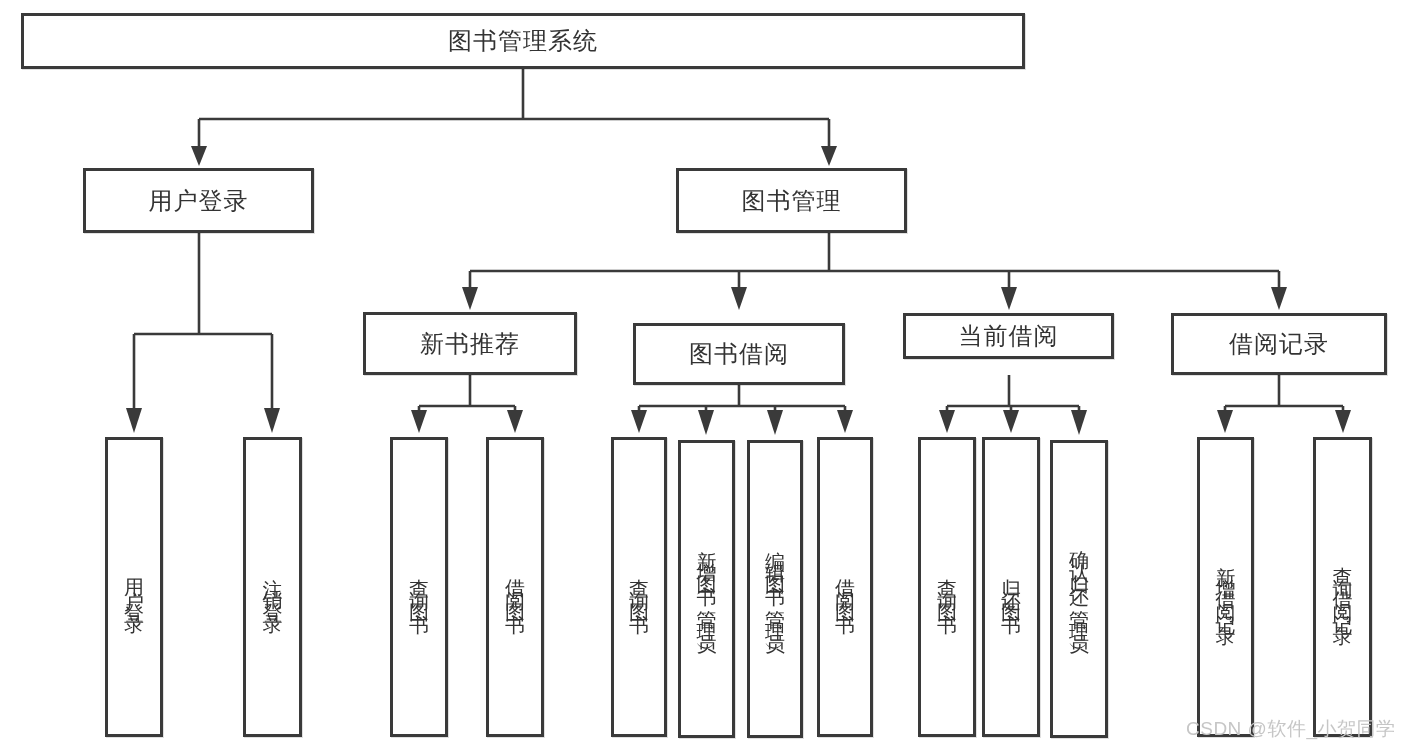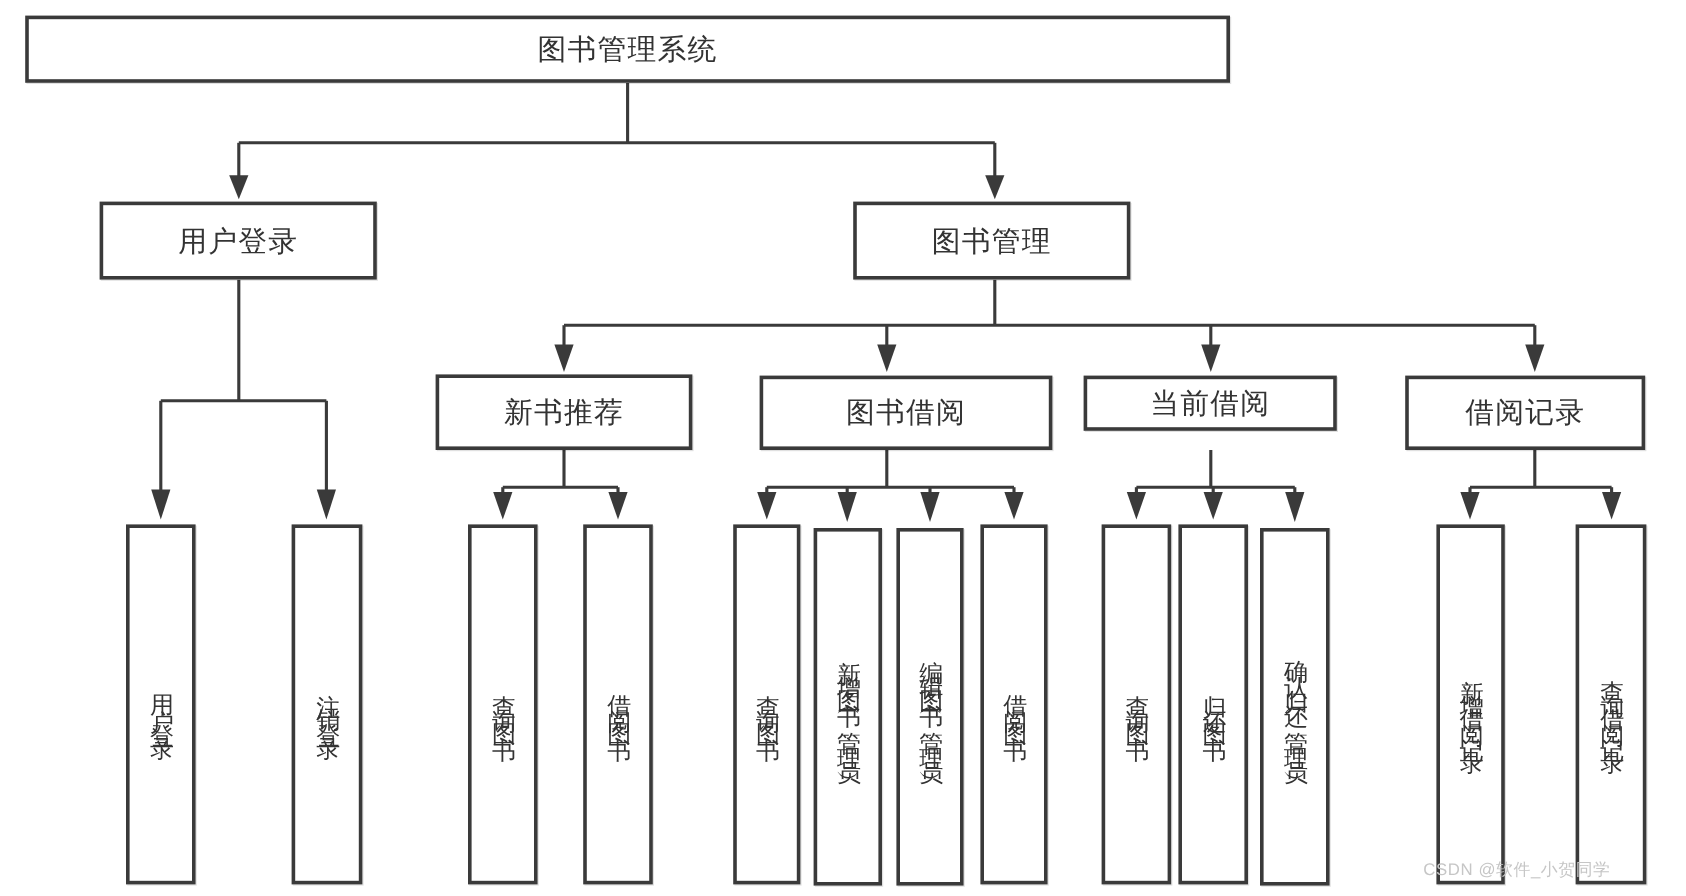--- a/index.html
+++ b/index.html
@@ -34,21 +34,21 @@
   .vtext{
     writing-mode:vertical-lr;
     text-orientation:mixed;
     letter-spacing:12px;
     line-height:1.05;
     white-space:nowrap;
   }
   .watermark{
     position:absolute;
     left:1186px;top:716px;
-    font-size:14px;
+    font-size:19px;
     color:var(--wm);
     z-index:10;
     letter-spacing:0.5px;
     white-space:nowrap;
   }
 </style>
 </head>
 <body>
 
 <div id="canvas">
@@ -125,26 +125,26 @@
       <path d="M1225,406 V414"></path>
         <polygon points="1217,410 1233,410 1225,433"></polygon>
       <path d="M1343,406 V414"></path>
         <polygon points="1335,410 1351,410 1343,433"></polygon>
     </g>
   </svg>
 
   <div class="box" style="left:21px;top:13px;width:1004px;height:56px;">图书管理系统</div>
 
   <div class="box" style="left:83px;top:168px;width:231px;height:65px;">用户登录</div>
-  <div class="box" style="left:711px;top:168px;width:231px;height:65px;">图书管理</div>
+  <div class="box" style="left:676px;top:168px;width:231px;height:65px;">图书管理</div>
 
   <div class="box" style="left:363px;top:312px;width:214px;height:63px;">新书推荐</div>
-  <div class="box" style="left:633px;top:313px;width:244px;height:62px;">图书借阅</div>
+  <div class="box" style="left:633px;top:323px;width:212px;height:62px;">图书借阅</div>
   <div class="box" style="left:903px;top:313px;width:211px;height:46px;">当前借阅</div>
-  <div class="box" style="left:1171px;top:313px;width:200px;height:62px;">借阅记录</div>
+  <div class="box" style="left:1171px;top:313px;width:216px;height:62px;">借阅记录</div>
 
   <div class="box leaf" style="left:105px;top:437px;width:58px;height:300px;">
     <span class="vtext">用户登录</span>
   </div>
   <div class="box leaf" style="left:243px;top:437px;width:59px;height:300px;">
     <span class="vtext">注销登录</span>
   </div>
 
   <div class="box leaf" style="left:390px;top:437px;width:58px;height:300px;">
     <span class="vtext">查询图书</span>

